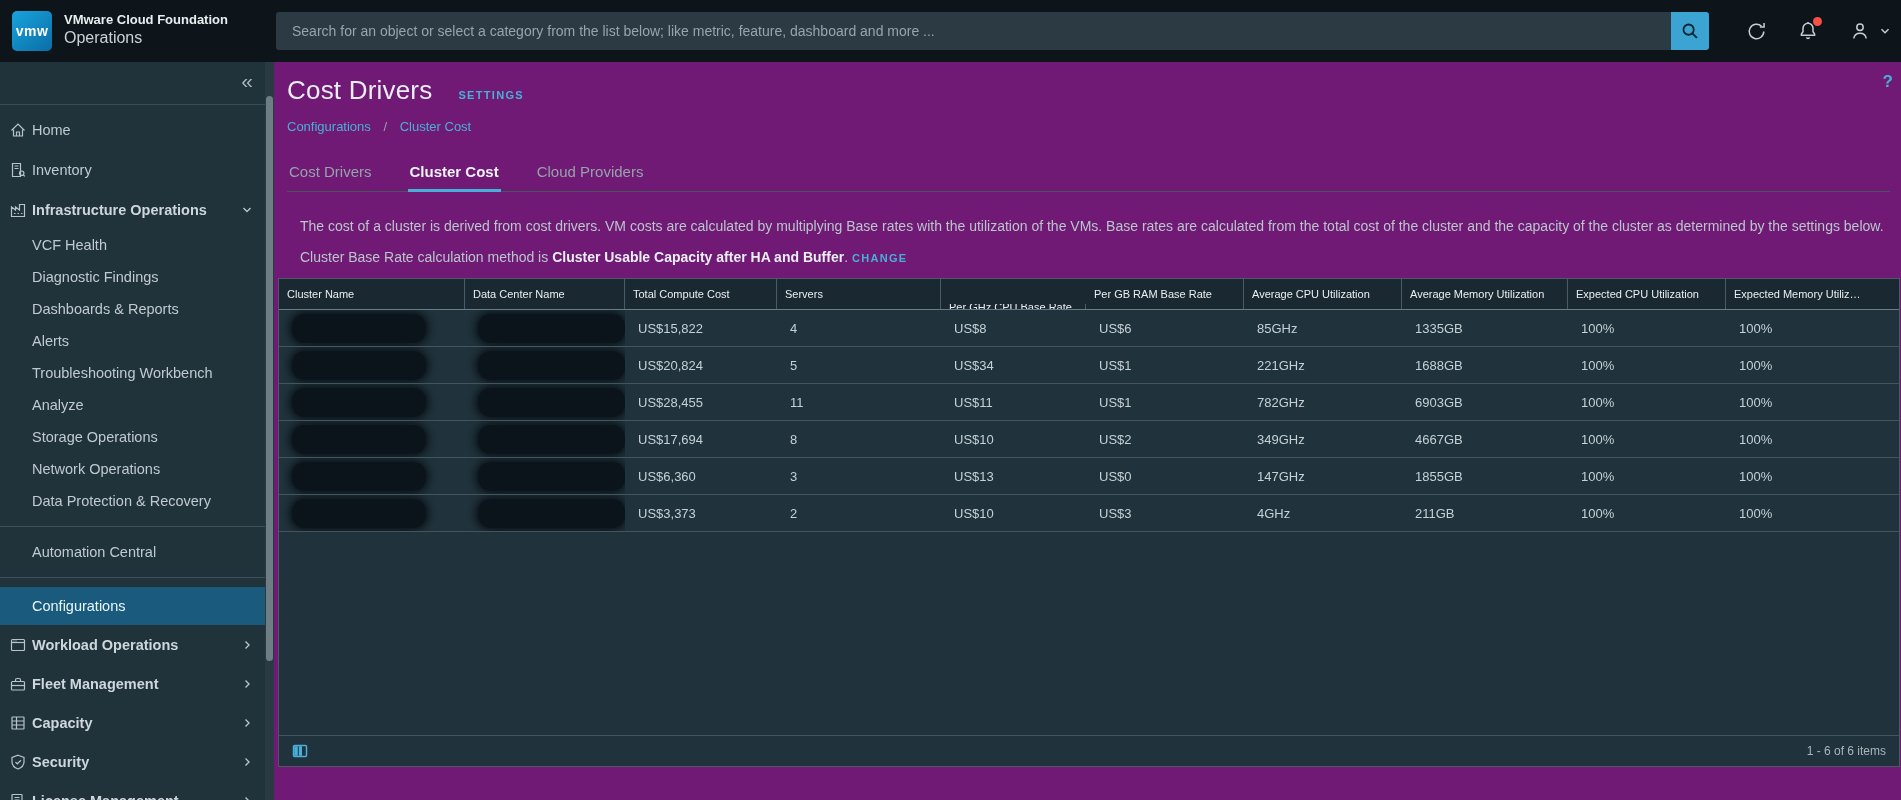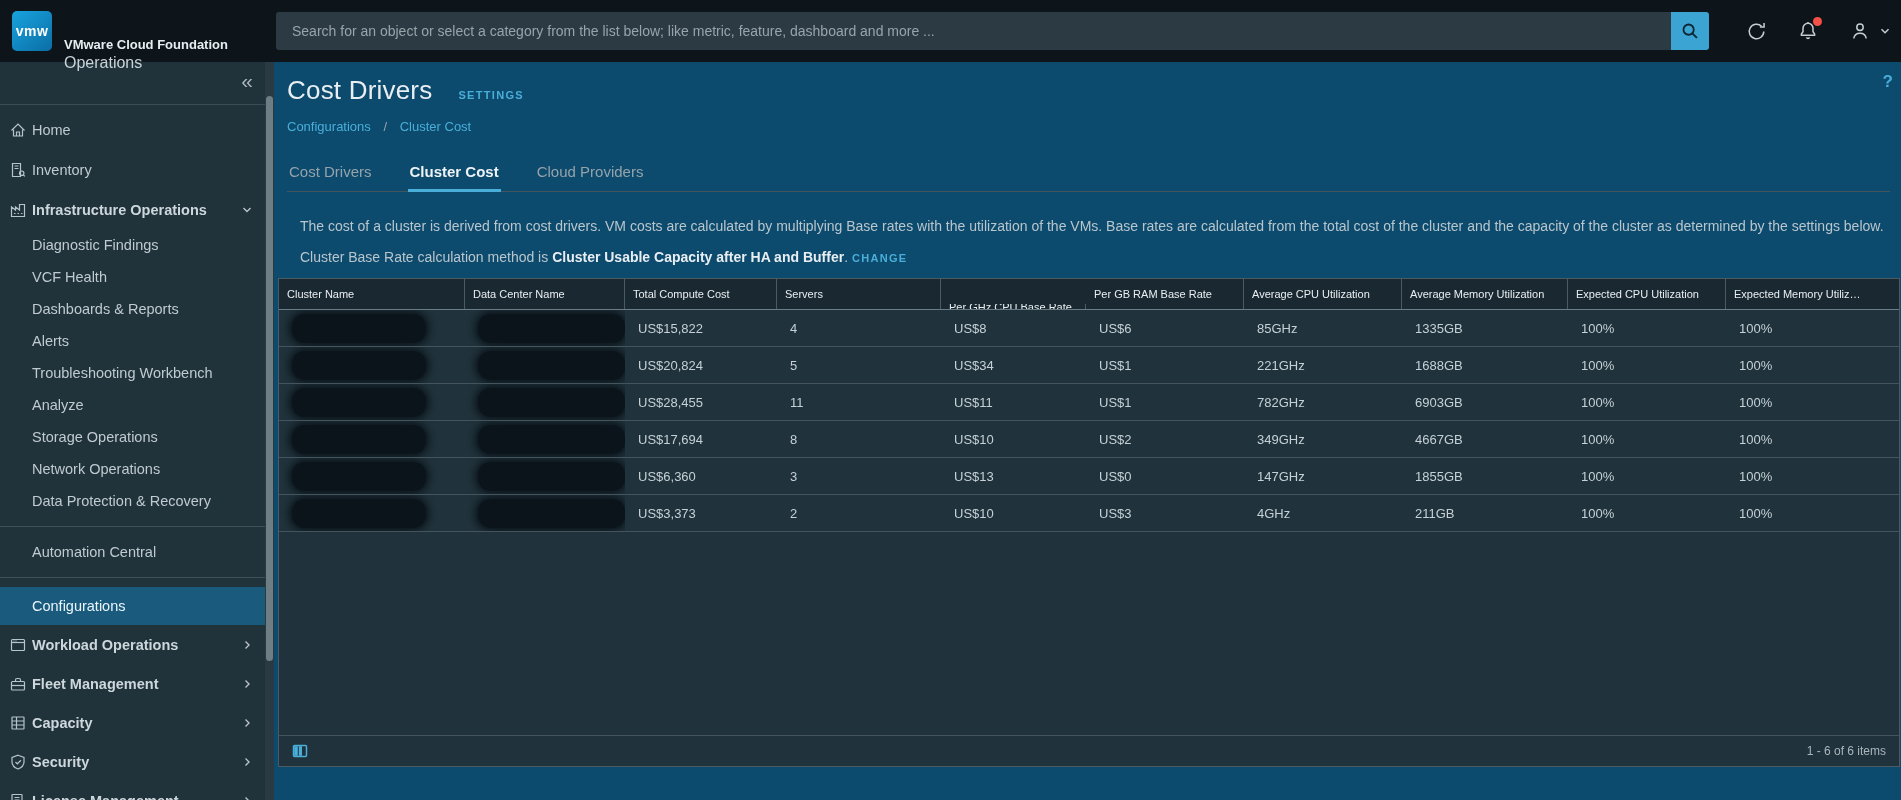--- a/index.html
+++ b/index.html
@@ -5,21 +5,21 @@
   * { box-sizing: border-box; margin: 0; padding: 0; }
   html,body { width:1901px; height:800px; overflow:hidden; background:#22343c;
               font-family:"Liberation Sans", sans-serif; }
 
   
   .topbar { position:absolute; left:0; top:0; width:1901px; height:62px; background:#0d151b; z-index:5; }
   .logo { position:absolute; left:12px; top:11px; width:40px; height:40px; border-radius:5px;
           background:linear-gradient(140deg,#18a3dd,#0b6ea6); color:#fff; font-weight:bold;
           font-size:14px; display:flex; align-items:center; justify-content:center; letter-spacing:.5px; }
   .brand { position:absolute; left:64px; top:12px; line-height:1.25; }
-  .brand .b1 { font-size:13px; font-weight:bold; color:#e8edf0;margin-top:25px; }
+  .brand .b1 { font-size:13px; font-weight:bold; color:#e8edf0; }
   .brand .b2 { font-size:16px; color:#c9d3d8; }
   .searchwrap { position:absolute; left:276px; top:12px; height:38px; display:flex; }
   .searchwrap input { width:1395px; height:38px; background:#2c3b43; border:none; outline:none;
           border-radius:3px 0 0 3px; color:#d6dee2; font-size:14px; padding:0 16px;
           font-family:"Liberation Sans", sans-serif; }
   .searchwrap input::placeholder { color:#97a4ab; }
   .searchbtn { width:38px; height:38px; background:#3ba4d2; border:none; border-radius:0 3px 3px 0;
           display:flex; align-items:center; justify-content:center; cursor:pointer; }
   .top-actions { position:absolute; right:10px; top:0; height:62px; display:flex; align-items:center; gap:28px; }
   .top-ic { position:relative; background:none; border:none; cursor:pointer; display:flex; align-items:center; }
@@ -35,21 +35,21 @@
                padding-left:32px; position:relative; cursor:pointer; }
   .side-item.top, .side-item.group { height:40px; padding-left:32px; }
   .side-item.group { height:39px; font-weight:bold; color:#cdd7dc; }
   .side-icon { position:absolute; left:9px; top:50%; transform:translateY(-50%); width:18px; height:18px; }
   .side-chevron { position:absolute; right:12px; top:50%; transform:translateY(-50%); width:12px; height:12px; }
   .side-item.active { background:#195a7d; color:#eaf6fc; height:38px; }
   .side-divider { height:1px; background:#3e4f58; margin:9px 0; }
   .vscroll { position:absolute; left:265px; top:62px; bottom:0; width:9px; background:#2a3a43; z-index:4; }
   .vscroll .thumb { position:absolute; left:1px; top:34px; width:7px; height:565px; background:#6f7d85; border-radius:4px; }
 
-  .content { position:absolute; left:265px; top:62px; right:0; bottom:0; background:#0c4a6e; overflow:hidden; }
+  .content { position:absolute; left:265px; top:62px; right:0; bottom:0; background:#701a75; overflow:hidden; }
 
   
   .page-head { padding:13px 20px 0 22px; display:flex; align-items:baseline; }
   .page-head h1 { font-size:26px; font-weight:normal; color:#e9eef2; letter-spacing:.2px; }
   .settings-link { margin-left:26px; font-size:11px; font-weight:bold; letter-spacing:.12em;
                    color:#49afd9; text-decoration:none; cursor:pointer; }
   .help { position:absolute; right:8px; top:10px; color:#49afd9; font-size:17px; font-weight:bold; cursor:pointer; }
   .breadcrumb { padding-left:22px; margin-top:13px; font-size:13px; }
   .breadcrumb a { color:#49afd9; text-decoration:none; cursor:pointer; }
   .breadcrumb .sep { color:#96a3ab; margin:0 9px; }
@@ -176,24 +176,24 @@
           </svg>
         </span>
         <span>Infrastructure Operations</span>
         <span class="side-chevron">
           <svg width="12" height="12" viewBox="0 0 12 12">
             <path d="M2.5 4 6 7.5 9.5 4" fill="none" stroke="#b8c4cb" stroke-width="1.4"></path>
           </svg>
         </span>
       </div>
       <div class="side-item sub">
+        <span>VCF Health</span>
+      </div>
+      <div class="side-item sub">
         <span>Diagnostic Findings</span>
-      </div>
-      <div class="side-item sub">
-        <span>VCF Health</span>
       </div>
       <div class="side-item sub">
         <span>Dashboards &amp; Reports</span>
       </div>
       <div class="side-item sub">
         <span>Alerts</span>
       </div>
       <div class="side-item sub">
         <span>Troubleshooting Workbench</span>
       </div>

